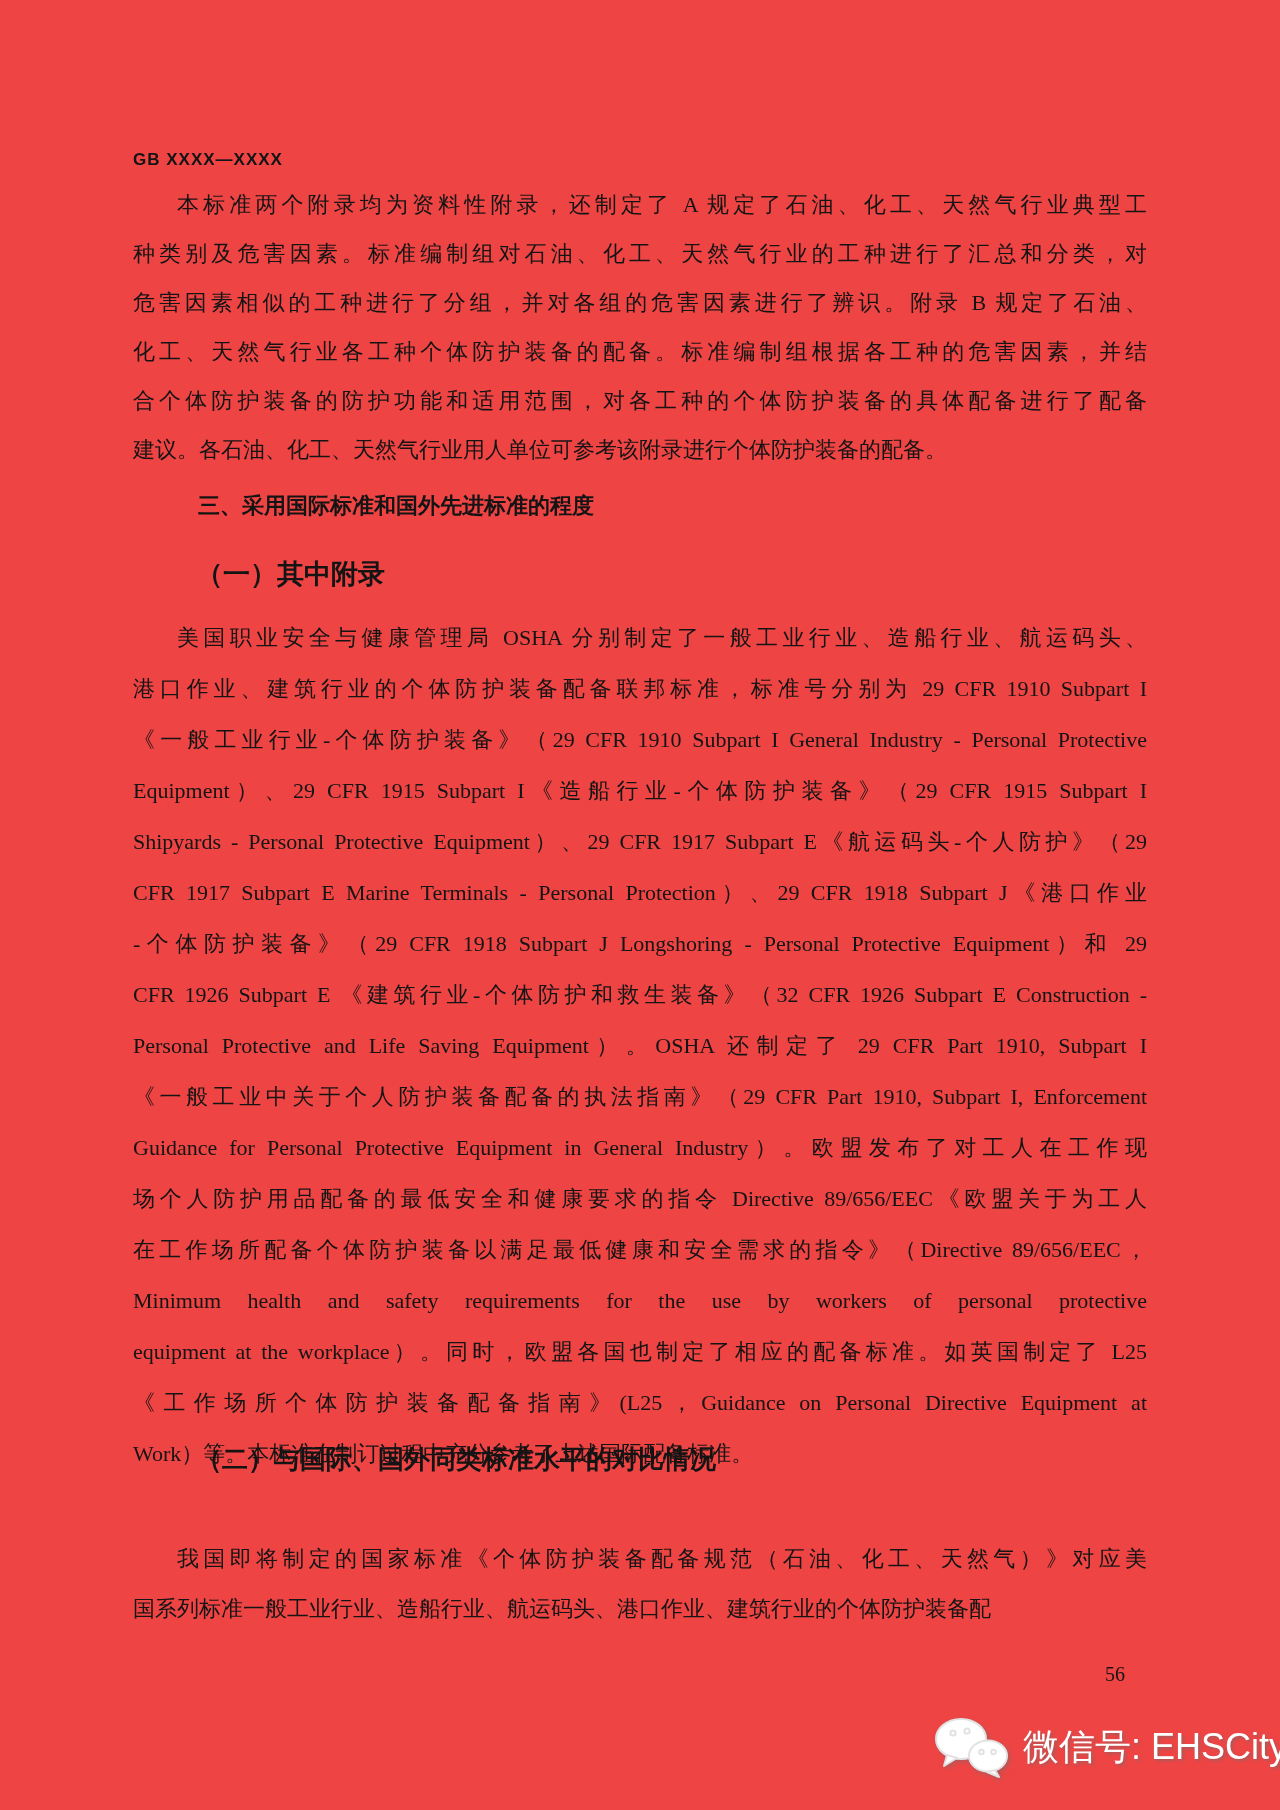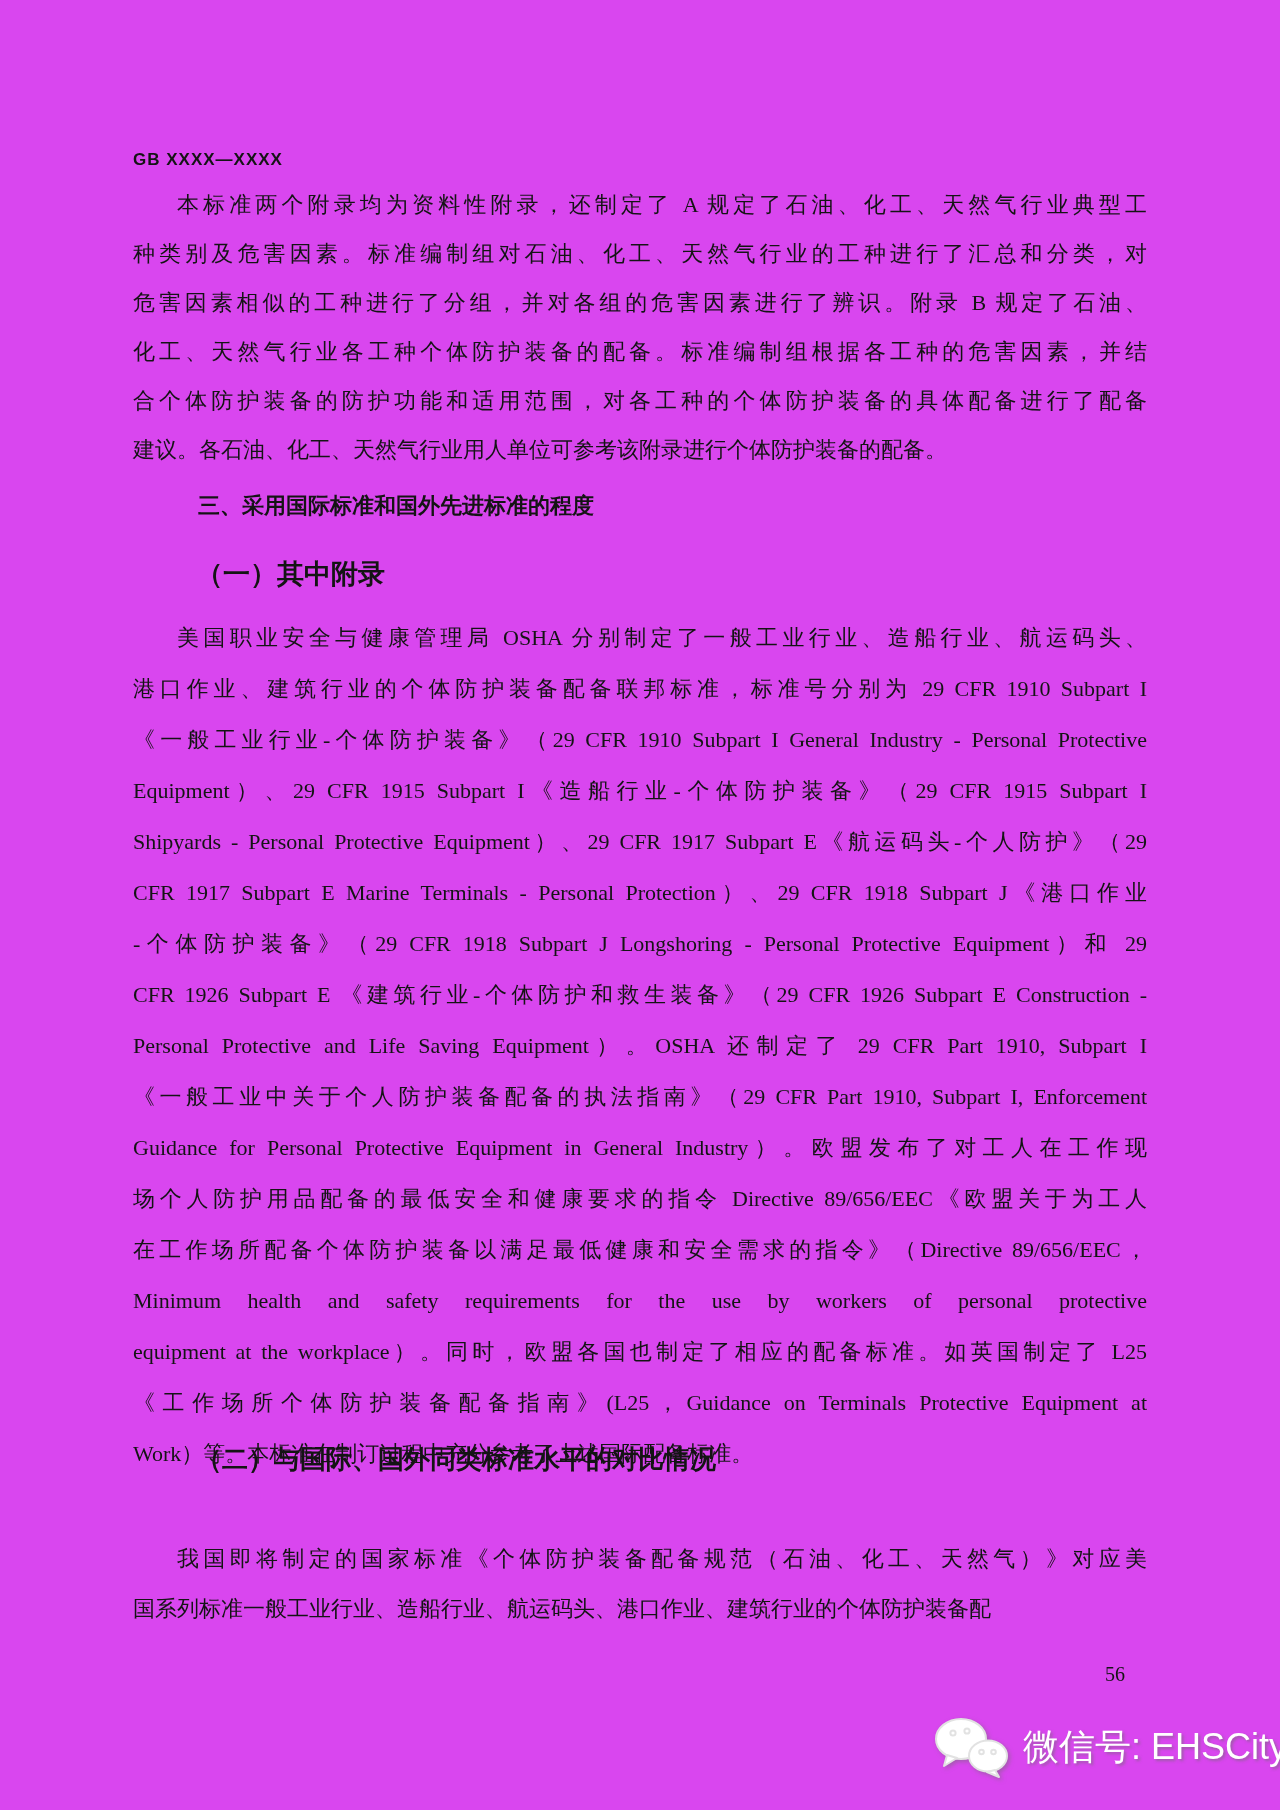--- a/index.html
+++ b/index.html
@@ -3,21 +3,21 @@
 <meta charset="utf-8">
 <style>
   :root{
     --ink:#141414;
     --wm:#ffffff;
   }
   html,body{margin:0;padding:0;background:#ffffff;}
   .page{
     position:relative;
     width:1280px;height:1810px;
-    background:#d946ef;
+    background:#ef4444;
     overflow:hidden;
     font-family:"Liberation Serif","DejaVu Serif",serif;
     color:var(--ink);
   }
   .doc-header{
     position:absolute;left:133px;top:150px;
     font-family:"Liberation Sans","DejaVu Sans",sans-serif;
     font-weight:600;font-size:17px;letter-spacing:1px;
   }
   .para{
@@ -88,29 +88,29 @@
   <h2 class="h-sub h-sub1">（一）其中附录</h2>
 
   <div class="para p2">
       <div class="line first">美国职业安全与健康管理局 OSHA 分别制定了一般工业行业、造船行业、航运码头、</div>
       <div class="line">港口作业、建筑行业的个体防护装备配备联邦标准，标准号分别为 29 CFR 1910 Subpart I</div>
       <div class="line">《一般工业行业-个体防护装备》（29 CFR 1910 Subpart I General Industry - Personal Protective</div>
       <div class="line">Equipment）、29 CFR 1915 Subpart I《造船行业-个体防护装备》（29 CFR 1915 Subpart I</div>
       <div class="line">Shipyards - Personal Protective Equipment）、29 CFR 1917 Subpart E《航运码头-个人防护》（29</div>
       <div class="line">CFR 1917 Subpart E Marine Terminals - Personal Protection）、29 CFR 1918 Subpart J《港口作业</div>
       <div class="line">-个体防护装备》（29 CFR 1918 Subpart J Longshoring - Personal Protective Equipment）和 29</div>
-      <div class="line">CFR 1926 Subpart E 《建筑行业-个体防护和救生装备》（29 CFR 1926 Subpart E Construction -</div>
+      <div class="line">CFR 1926 Subpart E 《建筑行业-个体防护和救生装备》（32 CFR 1926 Subpart E Construction -</div>
       <div class="line">Personal Protective and Life Saving Equipment）。OSHA 还制定了 29 CFR Part 1910, Subpart I</div>
       <div class="line">《一般工业中关于个人防护装备配备的执法指南》（29 CFR Part 1910, Subpart I, Enforcement</div>
       <div class="line">Guidance for Personal Protective Equipment in General Industry）。欧盟发布了对工人在工作现</div>
       <div class="line">场个人防护用品配备的最低安全和健康要求的指令 Directive 89/656/EEC《欧盟关于为工人</div>
       <div class="line">在工作场所配备个体防护装备以满足最低健康和安全需求的指令》（Directive 89/656/EEC，</div>
       <div class="line">Minimum health and safety requirements for the use by workers of personal protective</div>
       <div class="line">equipment at the workplace）。同时，欧盟各国也制定了相应的配备标准。如英国制定了 L25</div>
-      <div class="line">《工作场所个体防护装备配备指南》(L25，Guidance on Terminals Protective Equipment at</div>
+      <div class="line">《工作场所个体防护装备配备指南》(L25，Guidance on Personal Directive Equipment at</div>
       <div class="line last">Work）等。本标准在制订过程中充分参考了上述国际配备标准。</div>
     </div>
 
   <h2 class="h-sub h-sub2">（二）与国际、国外同类标准水平的对比情况</h2>
 
   <div class="para p3">
       <div class="line first">我国即将制定的国家标准《个体防护装备配备规范（石油、化工、天然气）》对应美</div>
       <div class="line last">国系列标准一般工业行业、造船行业、航运码头、港口作业、建筑行业的个体防护装备配</div>
     </div>
 

